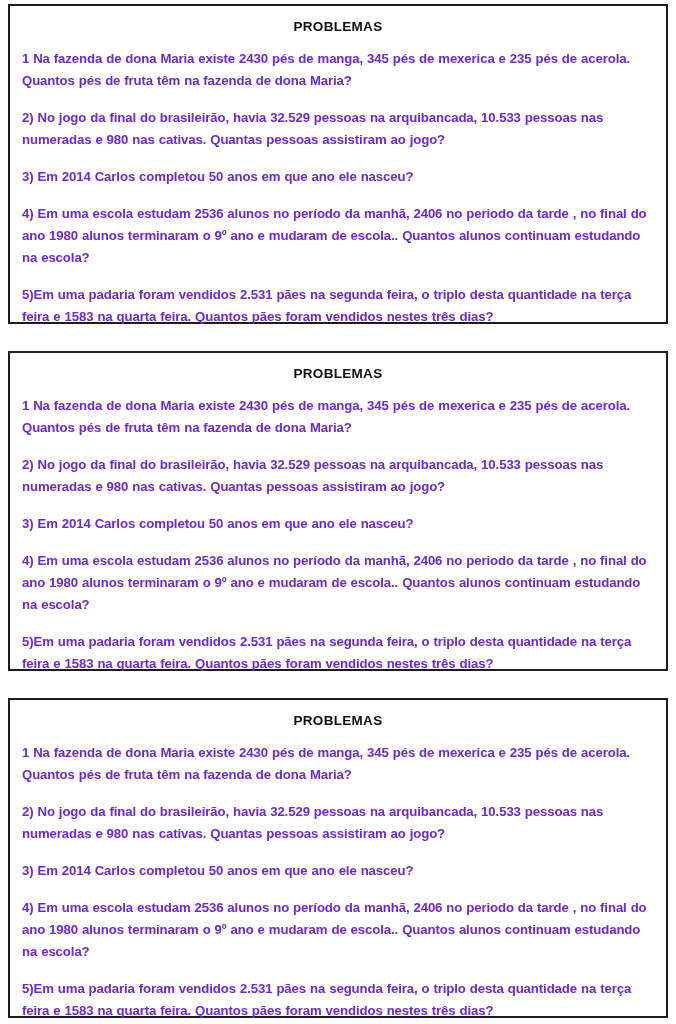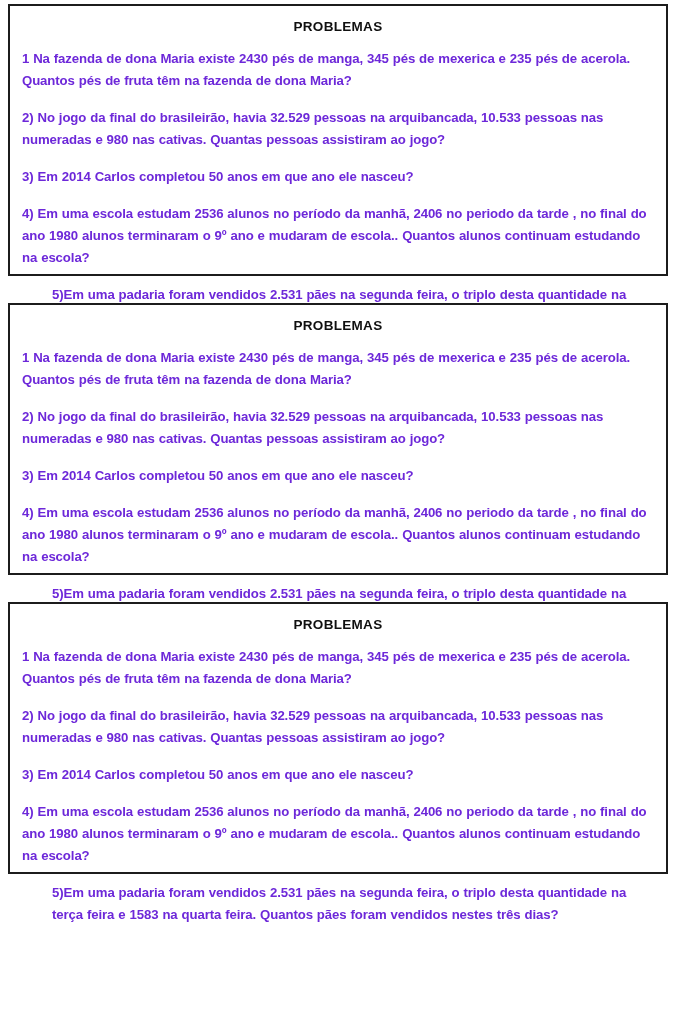--- a/index.html
+++ b/index.html
@@ -23,21 +23,21 @@
     display: flex;
     flex-direction: column;
     justify-content: flex-start;
   }
   .problem-block {
     border: 2px solid #1c1c1c;
     box-sizing: border-box;
     padding: 9px 12px 12px 12px;
     margin-bottom: 27px;
     background: #ffffff;
-    height: 272px;
+    height: 320px;
   }
   .problem-block:last-child {
     margin-bottom: 0;
   }
   .block-title {
     text-align: center;
     font-weight: bold;
     font-size: 13.5px;
     letter-spacing: 0.3px;
     margin: 4px 0 14px 0;
@@ -52,21 +52,20 @@
     font-size: 13.2px;
     font-weight: bold;
     line-height: 22px;
     color: #6d28d9;
     margin-bottom: 15px;
     letter-spacing: -0.1px;
     word-spacing: 0.4px;
   }
   .problem-item:last-child {
     margin-bottom: 0;
-    margin-left: 30px;
   }
 </style>
 </head>
 <body>
 
 <div class="page">
 
   <section class="problem-block">
     <div class="block-title">PROBLEMAS</div>
     <ul class="problem-list">

